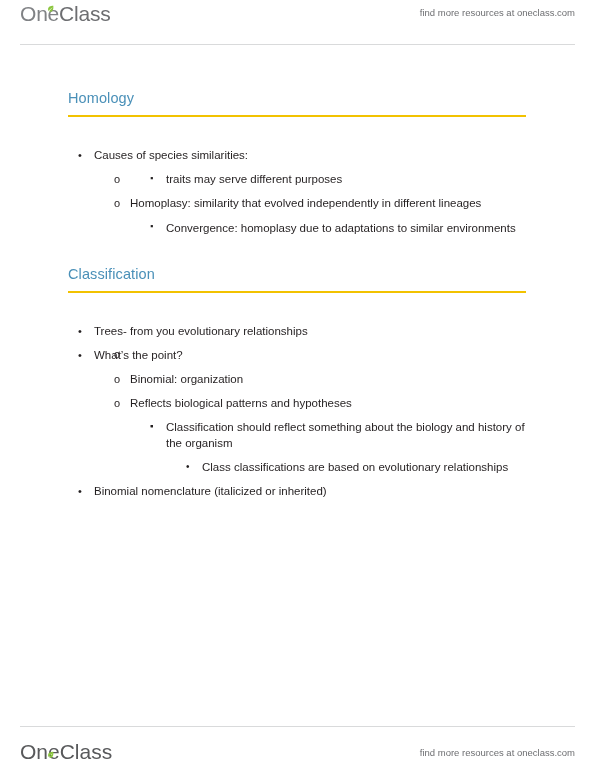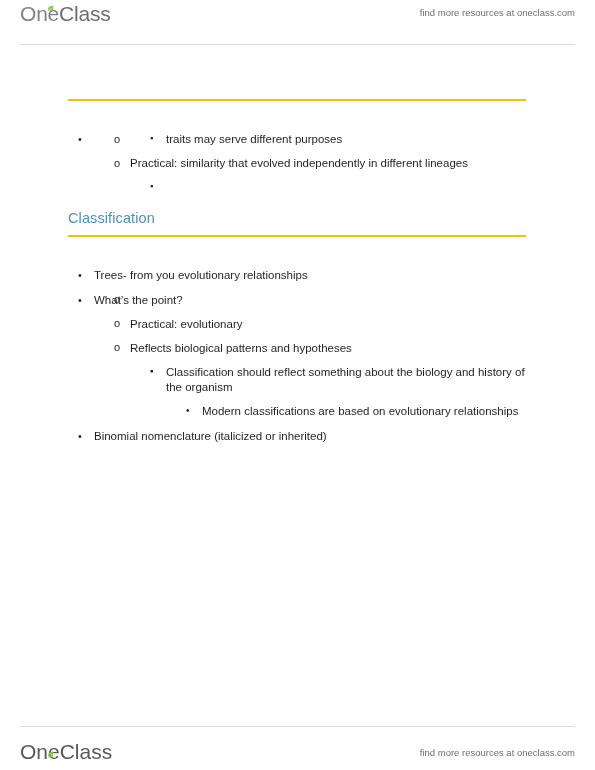--- a/index.html
+++ b/index.html
@@ -208,39 +208,42 @@
     </div>
     <div class="header-note">find more resources at oneclass.com</div>
     <div class="rule top"></div>
   </div>
 
   <div class="content">
 
     <div class="gap-homology"></div>
 
     <div class="section">
+      <h2 class="section-title">Homology</h2>
       <div class="title-underline"></div>
       <div class="gap-after-h-title"></div>
       <ul class="list">
         <li class="item lvl1">
           <span class="bullet">•</span>
+          <span>Causes of species similarities:</span>
         </li>
         <li class="item lvl2">
           <span class="bullet">o</span>
         </li>
         <li class="item lvl3">
           <span class="bullet">▪</span>
           <span>traits may serve different purposes</span>
         </li>
         <li class="item lvl2">
           <span class="bullet">o</span>
-          <span>Practical: similarity that evolved independently in different lineages</span>
+          <span>Homoplasy: similarity that evolved independently in different lineages</span>
         </li>
         <li class="item lvl3">
           <span class="bullet">▪</span>
+          <span>Convergence: homoplasy due to adaptations to similar environments</span>
         </li>
       </ul>
     </div>
 
     <div class="gap-between-sections"></div>
 
     <div class="section">
       <h2 class="section-title">Classification</h2>
       <div class="title-underline"></div>
       <div class="gap-after-c-title"></div>
@@ -251,36 +254,36 @@
         </li>
         <li class="item lvl2">
           <span class="bullet">o</span>
         </li>
         <li class="item lvl1">
           <span class="bullet">•</span>
           <span>What’s the point?</span>
         </li>
         <li class="item lvl2">
           <span class="bullet">o</span>
-          <span>Practical: evolutionary</span>
+          <span>Binomial: organization</span>
         </li>
         <li class="item lvl2">
           <span class="bullet">o</span>
           <span>Reflects biological patterns and hypotheses</span>
         </li>
         <li class="item lvl3">
           <span class="bullet">▪</span>
         </li>
         <li class="item lvl3">
           <span class="bullet">▪</span>
           <span>Classification should reflect something about the biology and history of the organism</span>
         </li>
         <li class="item lvl4">
           <span class="bullet">•</span>
-          <span>Modern classifications are based on evolutionary relationships</span>
+          <span>Class classifications are based on evolutionary relationships</span>
         </li>
         <li class="item lvl1">
           <span class="bullet">•</span>
           <span>Binomial nomenclature (italicized or inherited)</span>
         </li>
       </ul>
     </div>
   </div>
 
   <div class="rule bottom"></div>

